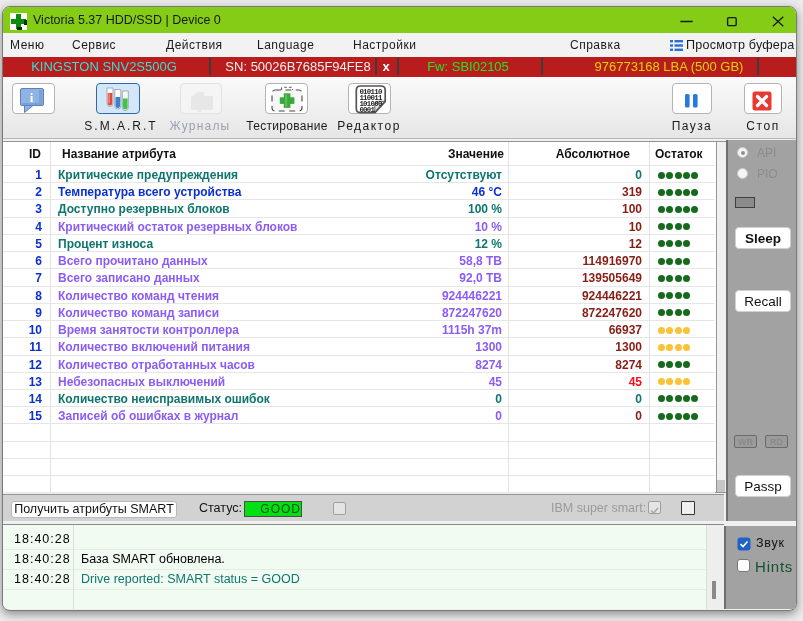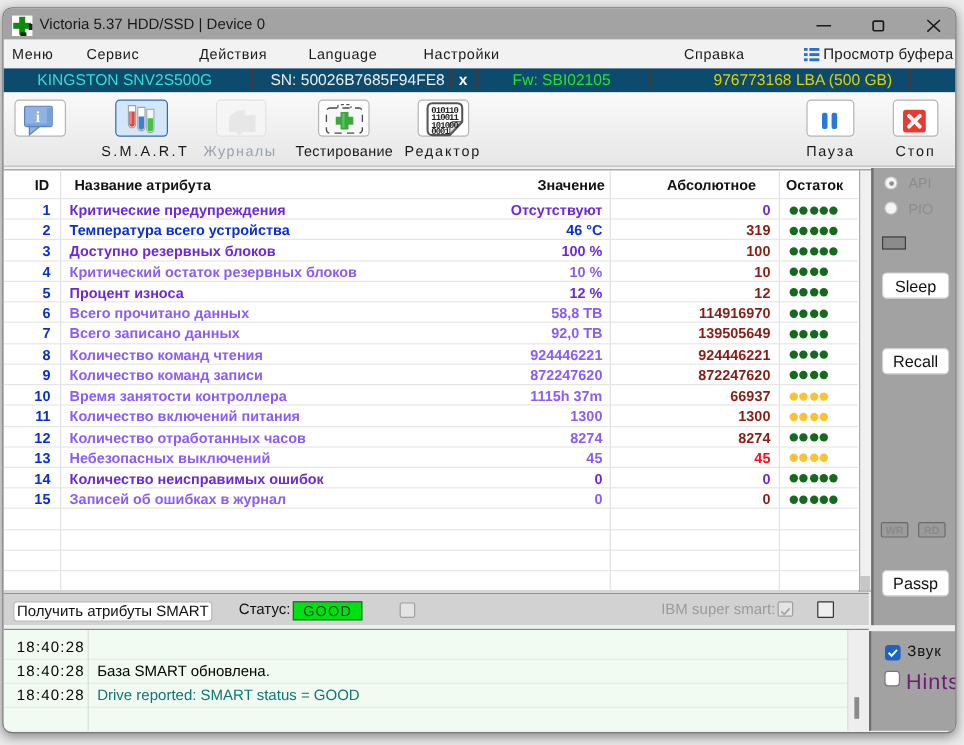--- a/index.html
+++ b/index.html
@@ -5,67 +5,67 @@
 * { margin:0; padding:0; box-sizing:border-box; }
 html,body { width:803px; height:621px; background:#ebebeb; font-family:"Liberation Sans", sans-serif; overflow:hidden; }
 #win {
   position:absolute; left:2px; top:6px; width:795px; height:605px;
   background:#f0f0f0; border:1px solid #7a7a7a; border-radius:8px;
   box-shadow:0 3px 10px rgba(0,0,0,0.42);
   overflow:hidden;
 }
 .abs { position:absolute; }
 
-#titlebar { position:absolute; left:0; top:0; width:793px; height:26px; background:#a3a3a3; }
+#titlebar { position:absolute; left:0; top:0; width:793px; height:26px; background:#84cc16; }
 #ticon { position:absolute; left:7px; top:6px; width:17px; height:17px; background:#fff; }
 #ticon .v { position:absolute; left:6px; top:1px; width:5px; height:15px; background:#0e8a0e; }
 #ticon .h { position:absolute; left:1px; top:6px; width:15px; height:5px; background:#0e8a0e; }
 #ttext { position:absolute; left:30px; top:0; height:26px; line-height:27px; font-size:12.5px; color:#191919; }
 .wbtn { position:absolute; top:0px; width:32px; height:26px; text-align:center; }
 
 #menubar { position:absolute; left:0; top:26px; width:793px; height:24px; background:#f2f2f2; }
 .mi { position:absolute; top:0; height:24px; line-height:25px; font-size:12px; color:#1a1a1a; letter-spacing:0.5px; white-space:nowrap; }
 
-#blackbar { position:absolute; left:0; top:50px; width:793px; height:19.5px; background:#0c4a6e; }
+#blackbar { position:absolute; left:0; top:50px; width:793px; height:19.5px; background:#b91c1c; }
 #blackbar .sep { position:absolute; top:1px; width:2px; height:17px; background:#3c3c3c; }
 #blackbar span { position:absolute; top:0; height:19.5px; line-height:20px; font-size:13px; transform:translateX(-50%); white-space:nowrap; }
 
 #toolbar { position:absolute; left:0; top:69.5px; width:793px; height:62.5px; background:linear-gradient(#fafafa,#e6e6e6); border-bottom:1px solid #b8b8b8; }
 .tbtn { position:absolute; top:6px; height:31px; background:#fff; border:1px solid #b4b4b4; border-radius:4px; }
 .tbtn.sel { background:#d3e7f8; border:1.5px solid #2b6cb0; }
 .tlabel { position:absolute; top:41px; height:16px; line-height:16px; font-size:12px; color:#1a1a1a; transform:translateX(-50%); white-space:nowrap; letter-spacing:0.8px; }
 
 #tbl { position:absolute; left:0px; top:134px; width:714px; height:352px; background:#fff; border:1px solid #949494; border-left:none; }
 #thead { position:absolute; left:0; top:0; width:712px; height:24px; font-weight:bold; font-size:12px; color:#111; border-bottom:1px solid #e6e6e6; }
 .vline { position:absolute; top:0; width:1px; height:350px; background:#e2e2e2; }
 .row { position:absolute; left:0; width:712px; height:17.23px; font-weight:bold; font-size:12px; border-bottom:1px solid #e6e6e6; }
 .rid { position:absolute; right:673px; top:1px; height:16px; line-height:16px; color:#0a2fd2; }
 .rname { position:absolute; left:55px; top:1px; height:16px; line-height:16px; }
 .rval { position:absolute; right:213px; top:1px; height:16px; line-height:16px; }
 .rabs { position:absolute; right:73px; top:1px; height:16px; line-height:16px; color:#871e15; }
 .dots { position:absolute; left:655px; top:5.5px; height:8px; display:flex; }
 .dot { width:7px; height:7px; border-radius:50%; background:#156a1e; margin-right:1.3px; }
 .dot.y { background:#fcc233; }
-.cg { color:#6d28d9; }
+.cg { color:#0f766e; }
 .cb { color:#0a2fd2; }
 .ck { color:#8b5cf6; }
 .cr { color:#fb0d1b; }
 
 #tscroll { position:absolute; left:714px; top:134px; width:9px; height:352px; background:#f0f0f0; border-top:1px solid #949494;border-bottom:1px solid #949494; }
 
 #panel { position:absolute; left:723px; top:133px; width:70px; height:382px; background:#a2a2a2; border-left:2px solid #6f6f6f; }
 #panel2 { position:absolute; left:721px; top:519px; width:72px; height:83px; background:#a2a2a2; border-left:2px solid #6f6f6f; }
 .pbtn { position:absolute; left:7px; width:56px; height:22px; background:#fff; border:1px solid #d0d0d0; border-radius:4px; text-align:center; font-size:13.5px; color:#111; line-height:22px; }
 .gbtn { position:absolute; width:23px; height:13px; background:#9b9b9b; border:1px solid #6a6a6a; border-radius:2px; color:#8a8a8a; font-size:9px; font-weight:bold; text-align:center; line-height:12px;margin-top:28px; }
 .radio { position:absolute; width:11px; height:11px; border-radius:50%; background:#f5f5f5; border:1px solid #c9c9c9; }
 .rlabel { position:absolute; font-size:12px; color:#8c8c8c; }
 
 #statusbar { position:absolute; left:0; top:487px; width:721px; height:27px; background:#d2d2d2; border-top:1px solid #929292; }
 #getbtn { position:absolute; left:8px; top:6px; width:166px; height:17px; background:#fff; border:1px solid #b9b9b9; border-radius:3px; font-size:12.5px; color:#111; text-align:center; line-height:15px; }
-#good { position:absolute; left:241px; top:6px; width:58px; height:16px; background:#00e013; border:1px solid #4d4d4d; text-align:center; font-size:12px; color:#094f09; line-height:15px; letter-spacing:1px; }
+#good { position:absolute; left:241px; top:6px; width:58px; height:16px; background:#00e013; border:1px solid #4d4d4d; text-align:right; font-size:12px; color:#094f09; line-height:15px; letter-spacing:1px; }
 .cbox { position:absolute; width:13px; height:13px; border:1px solid #9f9f9f; background:#e4e4e4; border-radius:2px; }
 
 #gap1 { position:absolute; left:0; top:514px; width:793px; height:3px; background:#f0f0f0; }
 #log { position:absolute; left:0; top:517px; width:721px; height:85px; background:#f2fbf2; border-top:1px solid #888; }
 #logscroll { position:absolute; left:703px; top:0px; width:18px; height:84px; background:#eeeeee; border-left:1px solid #dcdcdc; }
 #logthumb { position:absolute; left:5px; top:56px; width:4px; height:18px; background:#8a8a8a; }
 .lrow { position:absolute; left:0; width:703px; height:20px; border-bottom:1px solid #e2eee2; font-size:12.5px; }
 .ltime { position:absolute; left:11px; top:2px; letter-spacing:1px; }
 .ltext { position:absolute; left:78px; top:2px; }
 #logsep { position:absolute; left:70px; top:0; width:1px; height:84px; background:#dcdcdc; }
@@ -400,34 +400,34 @@
       <div class="abs" style="left:0px; top:338px; width:8px; height:12px; background:#c6c6c6;"></div>
     </div>
 
   <div id="panel">
     <div class="radio" style="left:9px; top:7px;"></div>
     <div class="abs" style="left:12.5px; top:10.5px; width:4px; height:4px; border-radius:50%; background:#909090;"></div>
     <div class="rlabel" style="left:29px; top:6px;">API</div>
     <div class="radio" style="left:9px; top:28px;"></div>
     <div class="rlabel" style="left:29px; top:27px;">PIO</div>
     <div class="abs" style="left:7px; top:57px; width:20px; height:11px; background:#8b8b8b; border:1.5px solid #3f3f3f;"></div>
-    <div class="pbtn" style="top:87px;">Sleep</div>
+    <div class="pbtn" style="top:87px;font-weight:bold;">Sleep</div>
     <div class="pbtn" style="top:150px;">Recall</div>
     <div class="gbtn" style="left:6px; top:267px;">WR</div>
     <div class="gbtn" style="left:37px; top:267px;">RD</div>
     <div class="pbtn" style="top:335px;">Passp</div>
   </div>
   <div id="panel2">
     <svg class="abs" style="left:11px; top:11px;" width="14" height="14">
       <rect x="0.5" y="0.5" width="13" height="13" rx="3" fill="#1f62c5"></rect>
       <path d="M3.5 7 L6 9.5 L10.5 4.5" stroke="#fff" stroke-width="1.6" fill="none"></path>
     </svg>
     <div class="rlabel" style="left:30px; top:10px; color:#111; font-size:12.5px; letter-spacing:0.8px;">Звук</div>
     <div class="abs" style="left:11px; top:33px; width:13px; height:13px; background:#fff; border:1px solid #777; border-radius:3px;"></div>
-    <div class="rlabel" style="left:29px; top:32px; color:#701a75; font-size:18px; letter-spacing:0.8px;">Hints</div>
+    <div class="rlabel" style="left:29px; top:32px; color:#14532d; font-size:15px; letter-spacing:0.8px;">Hints</div>
   </div>
 
   <div id="statusbar">
     <div id="getbtn">Получить атрибуты SMART</div>
     <span class="abs" style="left:196px; top:6px; font-size:12.5px; color:#111;">Статус:</span>
     <div id="good">GOOD</div>
     <div class="cbox" style="left:330px; top:7px;"></div>
     <span class="abs" style="left:349px; top:6px; font-size:12.5px; color:#9b9b9b;margin-top:34px;">RAW отображать в HEX</span>
     <span class="abs" style="left:548px; top:6px; font-size:12.5px; color:#9b9b9b;">IBM super smart:</span>
     <div class="cbox" style="left:645px; top:6px;">

